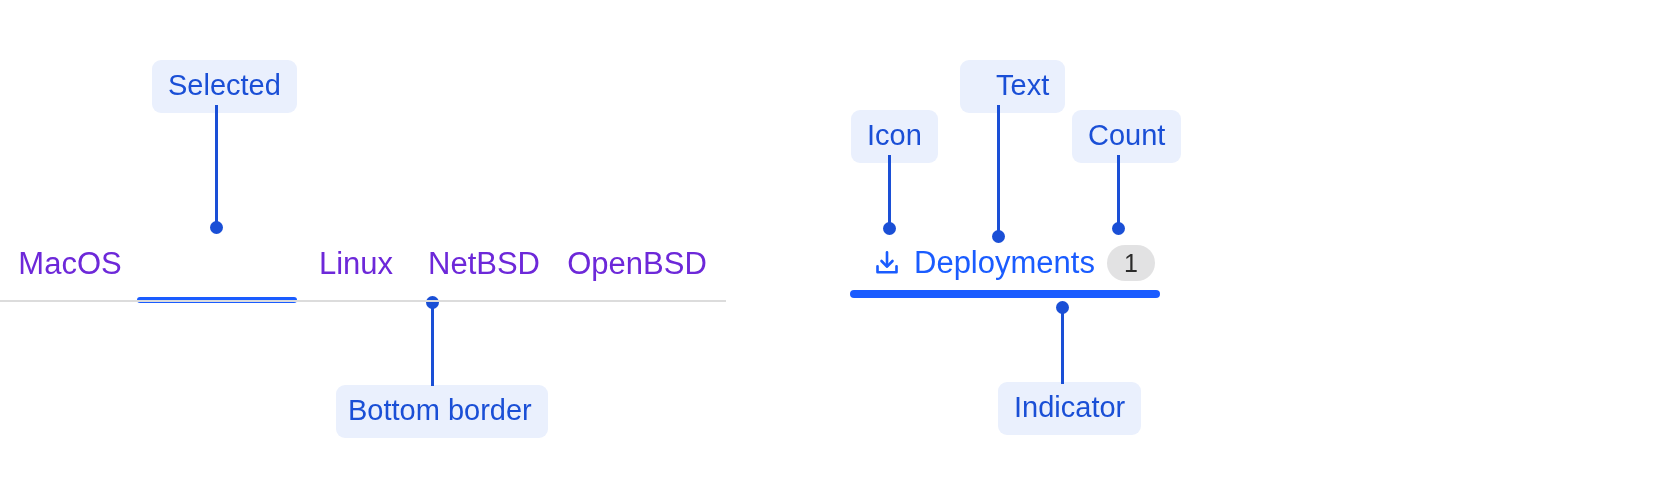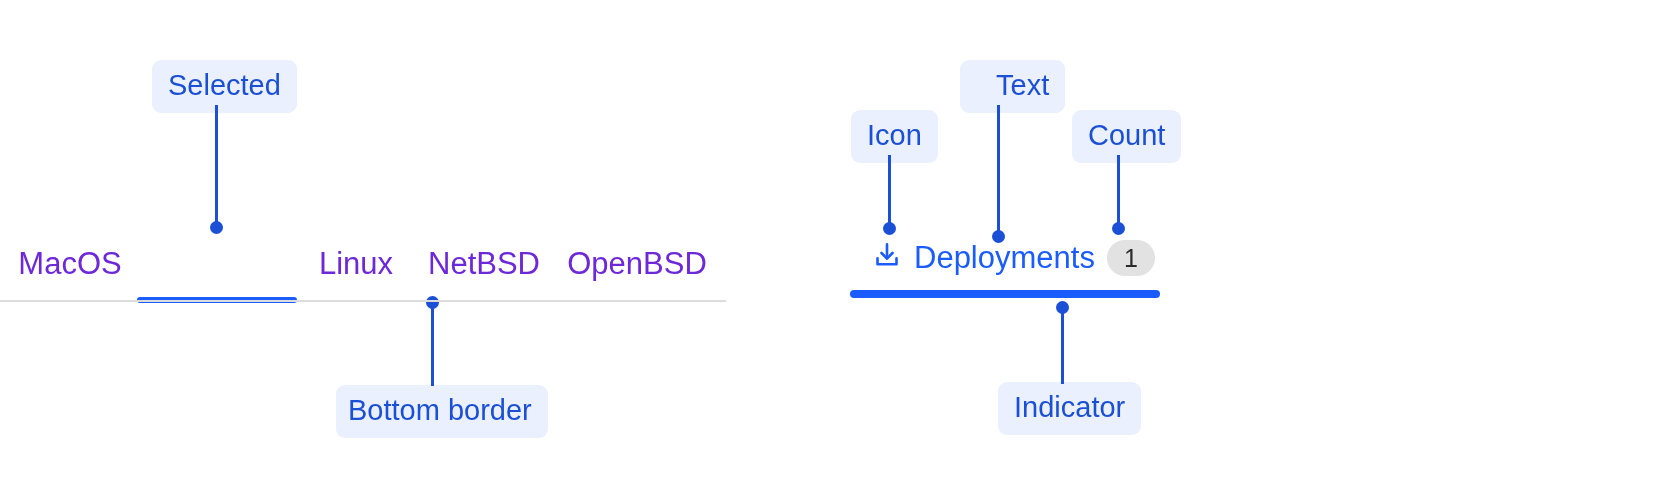--- a/index.html
+++ b/index.html
@@ -93,20 +93,21 @@
     left: 850px;
     top: 240px;
     width: 310px;
     height: 62px;
   }
   .dep-row {
     position: absolute;
     left: 0;
     top: 0;
     display: flex;
+    align-items: center;
     gap: 12px;
     height: 46px;
     padding-left: 22px;
   }
   .dep-icon {
     width: 30px;
     height: 30px;
     display: block;
     flex: none;
   }

